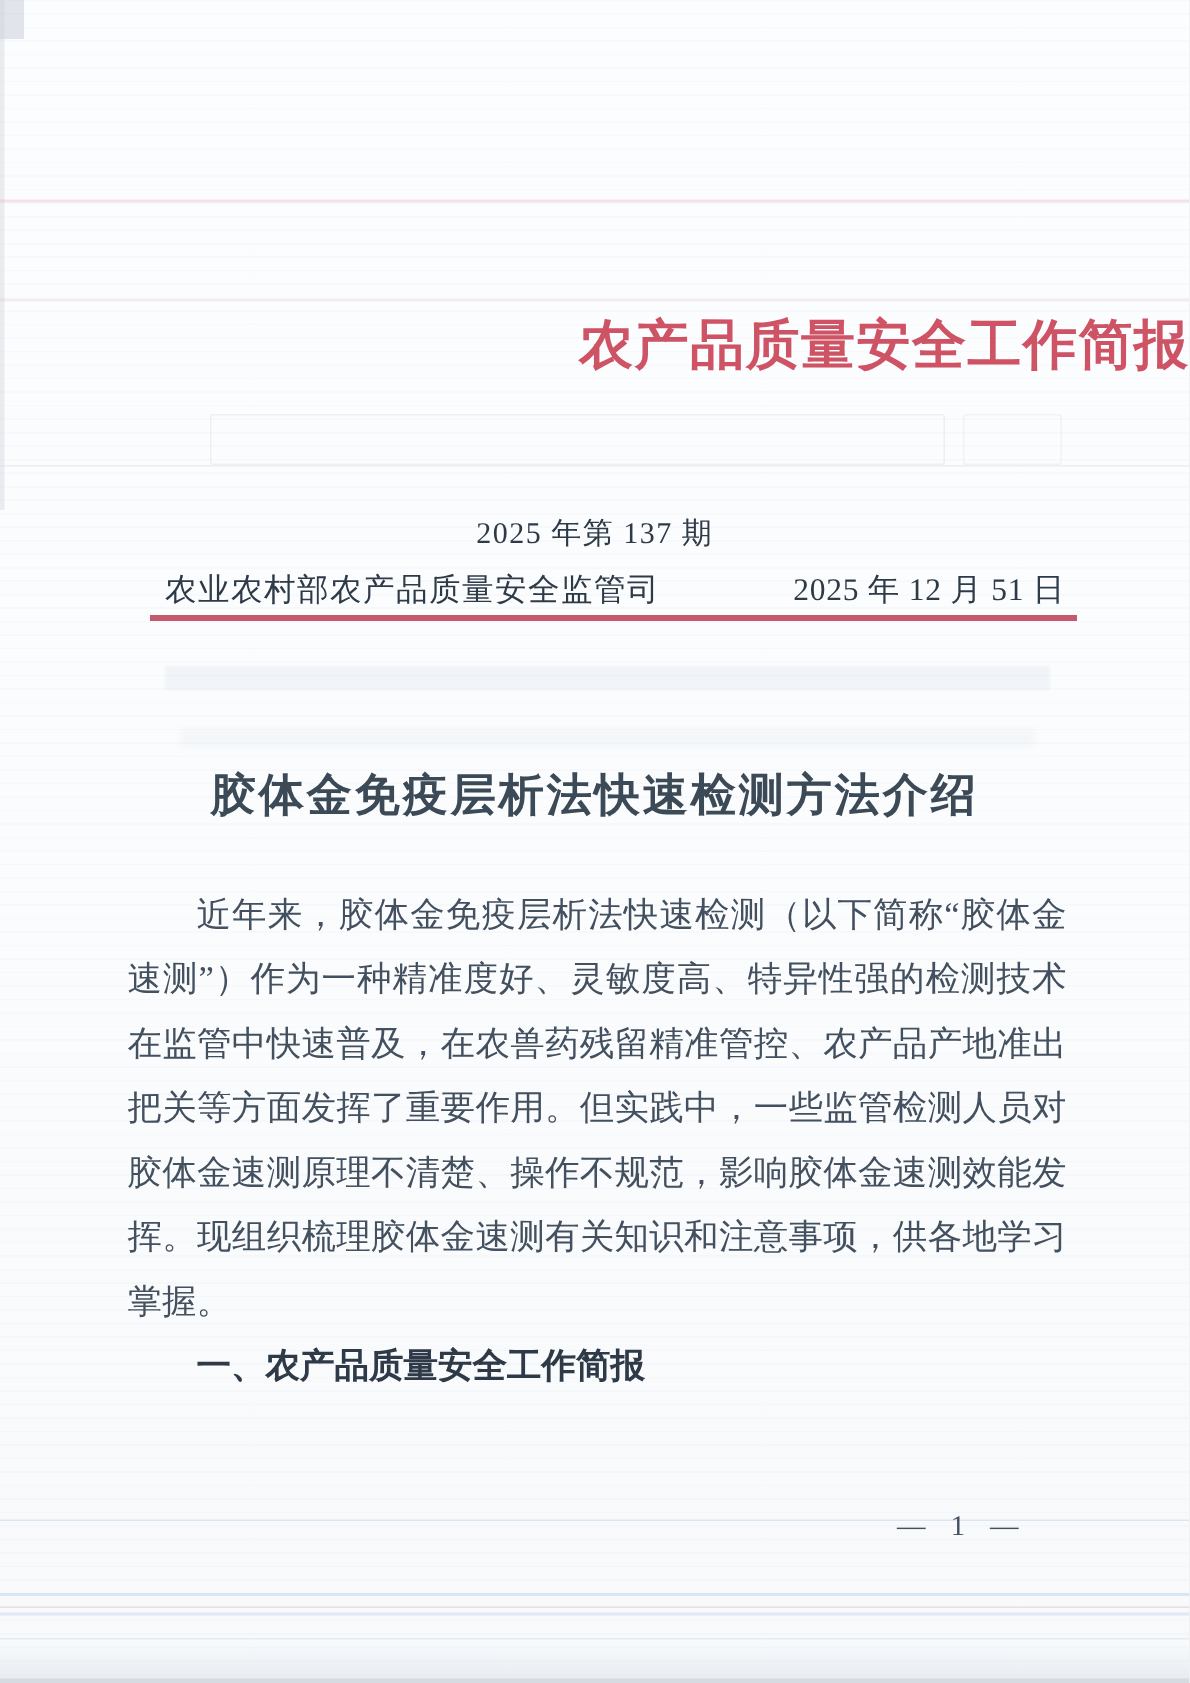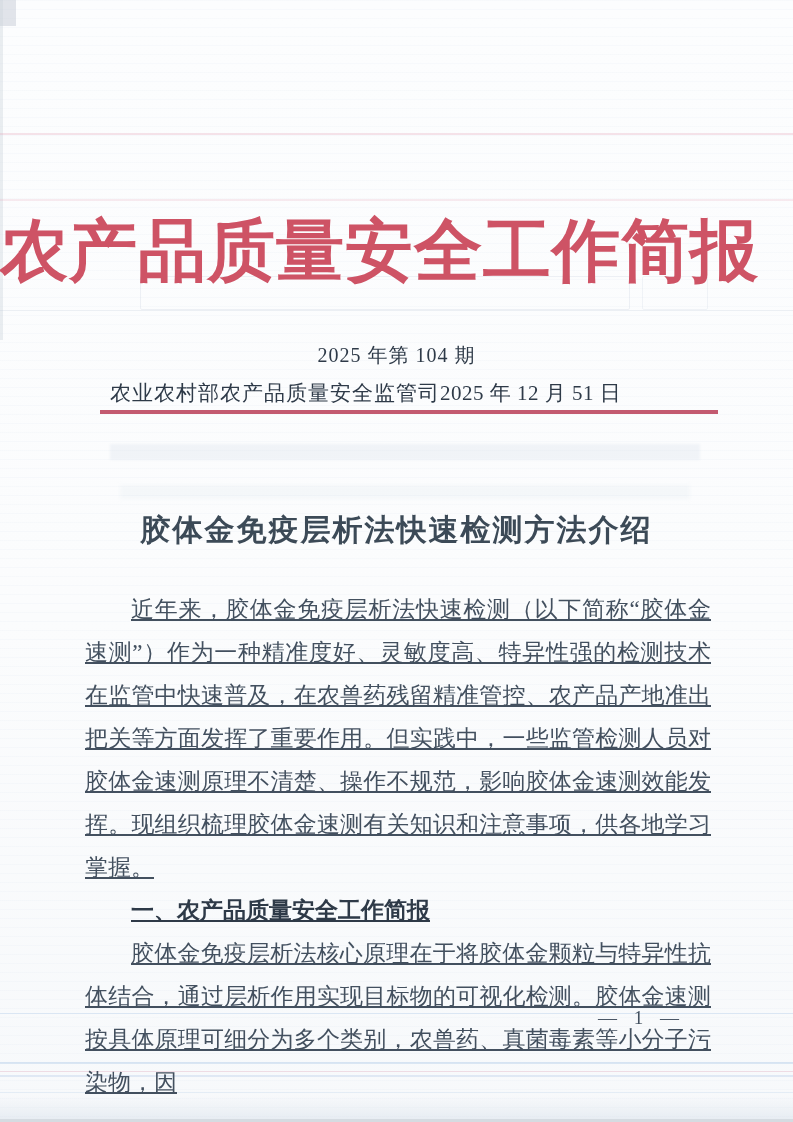--- a/index.html
+++ b/index.html
@@ -37,33 +37,33 @@
   .blue-2 { top: 1062px; height: 2px; background: rgba(150,185,225,0.30); }
   .pink-3 { top: 1071px; height: 1px; background: rgba(228,158,178,0.30); }
   .blue-3 { top: 1075px; height: 2px; background: rgba(150,185,225,0.25); }
   .blue-4 { top: 1092px; height: 1px; background: rgba(150,185,225,0.20); }
   .bottom-shade { top: 1096px; left: 0; width: 100%; height: 23px;
     background: linear-gradient(180deg, rgba(215,224,234,0) 0%, rgba(213,222,233,0.45) 100%); }
   .bottom-edge { top: 1119px; left: 0; width: 100%; height: 3px; background: rgba(190,198,208,0.60); }
 
   .bulletin-title {
     position: absolute; top: 206px; left: 0; width: 100%;
-    text-align: left;
-    font-size: 68px; font-weight: 900; letter-spacing: 1px;
+    text-align: right;
+    font-size: 36px; font-weight: 900; letter-spacing: 1px;
     color: var(--masthead-red);
   }
   .issue-line {
     position: absolute; top: 342px; left: 0; width: 100%;
     text-align: center;
     font-size: 20px; letter-spacing: 1px;
     color: var(--ink);
   }
   .pub-row {
     position: absolute; top: 379px; left: 110px; width: 600px;
-    display: flex; align-items: baseline;
+    display: flex; justify-content: space-between; align-items: baseline;
     font-size: 21px; color: var(--ink);
   }
   .pub-name { letter-spacing: 1px; }
   .pub-date { letter-spacing: 0.5px; }
   .masthead-rule {
     position: absolute; top: 410px; left: 100px; width: 618px; height: 4px;
     background: var(--rule-red);
   }
   .article-title {
     position: absolute; top: 510px; left: 0; width: 100%;
@@ -71,21 +71,21 @@
     font-size: 30px; font-weight: bold; letter-spacing: 2px;
     color: #3c4a57;
     font-family: Liberation Mono, monospace;
   }
   .body-text {
     position: absolute; top: 588px; left: 85px; width: 626px;
     font-size: 23px; line-height: 43px;
     color: var(--body-ink);
     text-align: justify;
   }
-  .body-text p { text-indent: 2em; text-decoration: underline; }
+  .body-text p { text-indent: 2em; }
   .section-heading { font-weight: bold; color: var(--ink); }
   .page-number {
     position: absolute; top: 1007px; left: 598px;
     font-size: 19px; letter-spacing: 2px; word-spacing: 8px;
     color: var(--body-ink);
   }
 </style>
 </head>
 <body>
 
@@ -105,32 +105,31 @@
     <div class="artifact h-line blue-2"></div>
     <div class="artifact h-line pink-3"></div>
     <div class="artifact h-line blue-3"></div>
     <div class="artifact h-line blue-4"></div>
     <div class="artifact bottom-shade"></div>
     <div class="artifact bottom-edge"></div>
   </div>
 
   <header>
     <h1 class="bulletin-title">农产品质量安全工作简报</h1>
-    <div class="issue-line">2025 年第 104 期</div>
+    <div class="issue-line">2025 年第 137 期</div>
     <div class="pub-row">
       <span class="pub-name">农业农村部农产品质量安全监管司</span>
       <span class="pub-date">2025 年 12 月 51 日</span>
     </div>
     <div class="masthead-rule"></div>
   </header>
 
   <main>
     <h2 class="article-title">胶体金免疫层析法快速检测方法介绍</h2>
     <div class="body-text">
       <p>近年来，胶体金免疫层析法快速检测（以下简称“胶体金速测”）作为一种精准度好、灵敏度高、特异性强的检测技术在监管中快速普及，在农兽药残留精准管控、农产品产地准出把关等方面发挥了重要作用。但实践中，一些监管检测人员对胶体金速测原理不清楚、操作不规范，影响胶体金速测效能发挥。现组织梳理胶体金速测有关知识和注意事项，供各地学习掌握。</p>
       <p class="section-heading">一、农产品质量安全工作简报</p>
-      <p>胶体金免疫层析法核心原理在于将胶体金颗粒与特异性抗体结合，通过层析作用实现目标物的可视化检测。胶体金速测按具体原理可细分为多个类别，农兽药、真菌毒素等小分子污染物，因</p>
     </div>
   </main>
 
   <div class="page-number">— 1 —</div>
 
 </div>
 
 </body></html>

